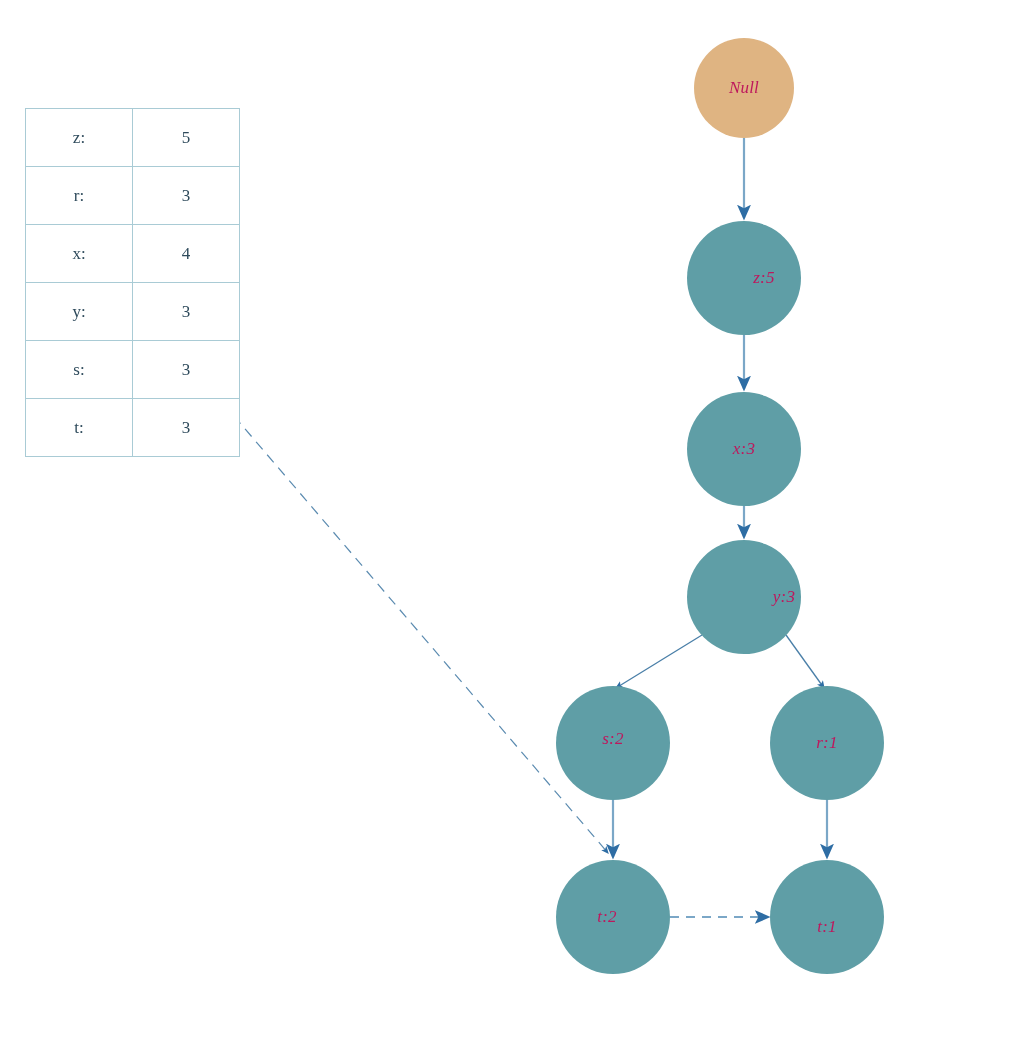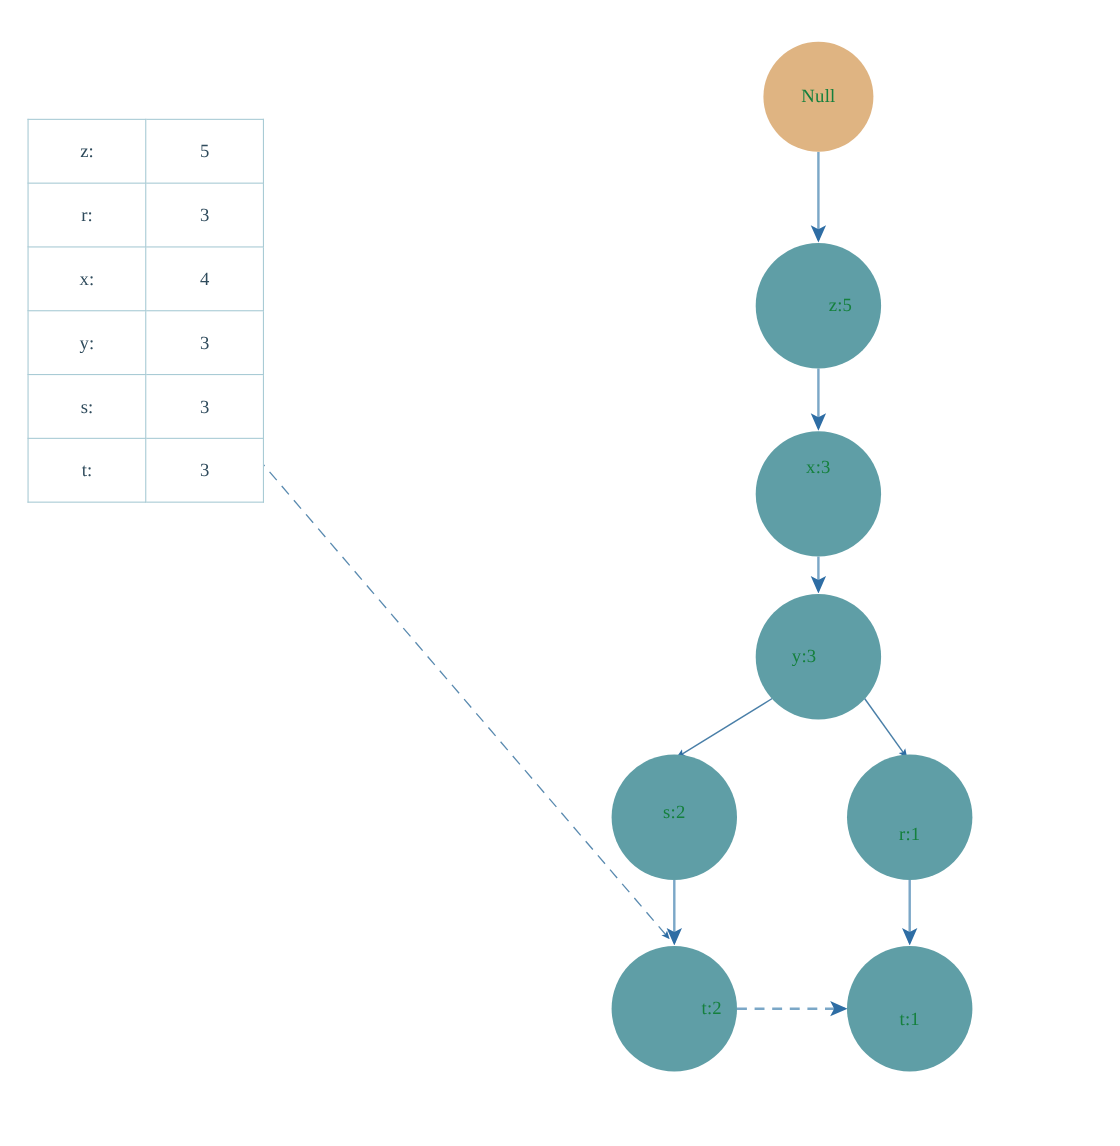--- a/index.html
+++ b/index.html
@@ -40,28 +40,29 @@
     font-size: 17px;
     font-family: "Liberation Serif", "DejaVu Serif", serif;
     background: #ffffff;
   }
   #var-table td.k { width: 104px; }
   #var-table td.v { width: 104px; }
 
   
   .node-label {
     position: absolute;
-    color: #15803d;
+    color: #be185d;
     font-size: 17px;
     font-family: "Liberation Serif", "DejaVu Serif", serif;
     text-align: center;
     transform: translate(-50%, -50%);
     white-space: nowrap;
     pointer-events: none;
     letter-spacing: .2px;
+    font-style: italic;
   }
 </style>
 </head>
 <body>
 
 <svg id="canvas" viewBox="0 0 1018 1042">
   <defs>
     <marker id="arrow" viewBox="0 0 10 10" refX="8.4" refY="5" markerWidth="7.2" markerHeight="7.2" orient="auto-start-reverse">
       <path d="M 0 0.6 L 10 5 L 0 9.4 L 2.3 5 Z" fill="#2e6da4"></path>
     </marker>
@@ -98,25 +99,25 @@
     <circle cx="744" cy="597" r="57" fill="#5f9ea6"></circle>
     <circle cx="613" cy="743" r="57" fill="#5f9ea6"></circle>
     <circle cx="827" cy="743" r="57" fill="#5f9ea6"></circle>
     <circle cx="613" cy="917" r="57" fill="#5f9ea6"></circle>
     <circle cx="827" cy="917" r="57" fill="#5f9ea6"></circle>
   </g>
 </svg>
 
 <span class="node-label" style="left:744px; top:88px;">Null</span>
 <span class="node-label" style="left:764px; top:278px;">z:5</span>
-<span class="node-label" style="left:744px; top:425px;">x:3</span>
-<span class="node-label" style="left:731px; top:597px;">y:3</span>
+<span class="node-label" style="left:744px; top:449px;">x:3</span>
+<span class="node-label" style="left:784px; top:597px;">y:3</span>
 <span class="node-label" style="left:613px; top:739px;">s:2</span>
-<span class="node-label" style="left:827px; top:743px;margin-top:16px;">r:1</span>
-<span class="node-label" style="left:647px; top:917px;">t:2</span>
+<span class="node-label" style="left:827px; top:743px;">r:1</span>
+<span class="node-label" style="left:607px; top:917px;">t:2</span>
 <span class="node-label" style="left:827px; top:927px;">t:1</span>
 
 <table id="var-table">
   <tbody>
     <tr>
       <td class="k">z:</td>
       <td class="v">5</td>
     </tr>
     <tr>
       <td class="k">r:</td>

